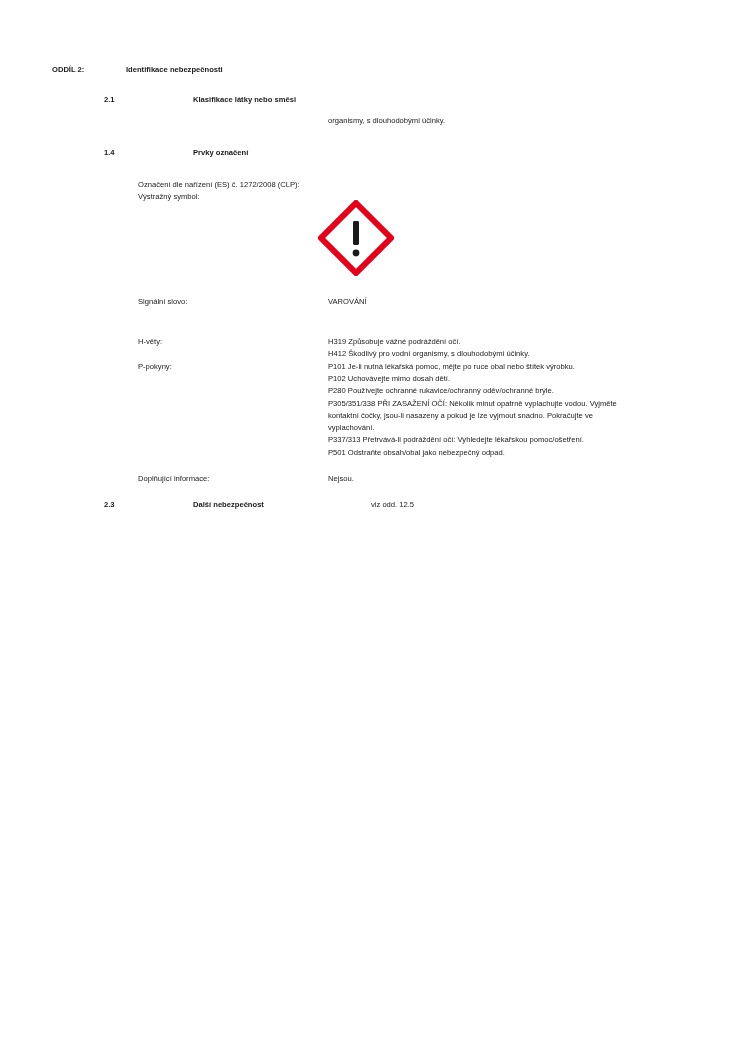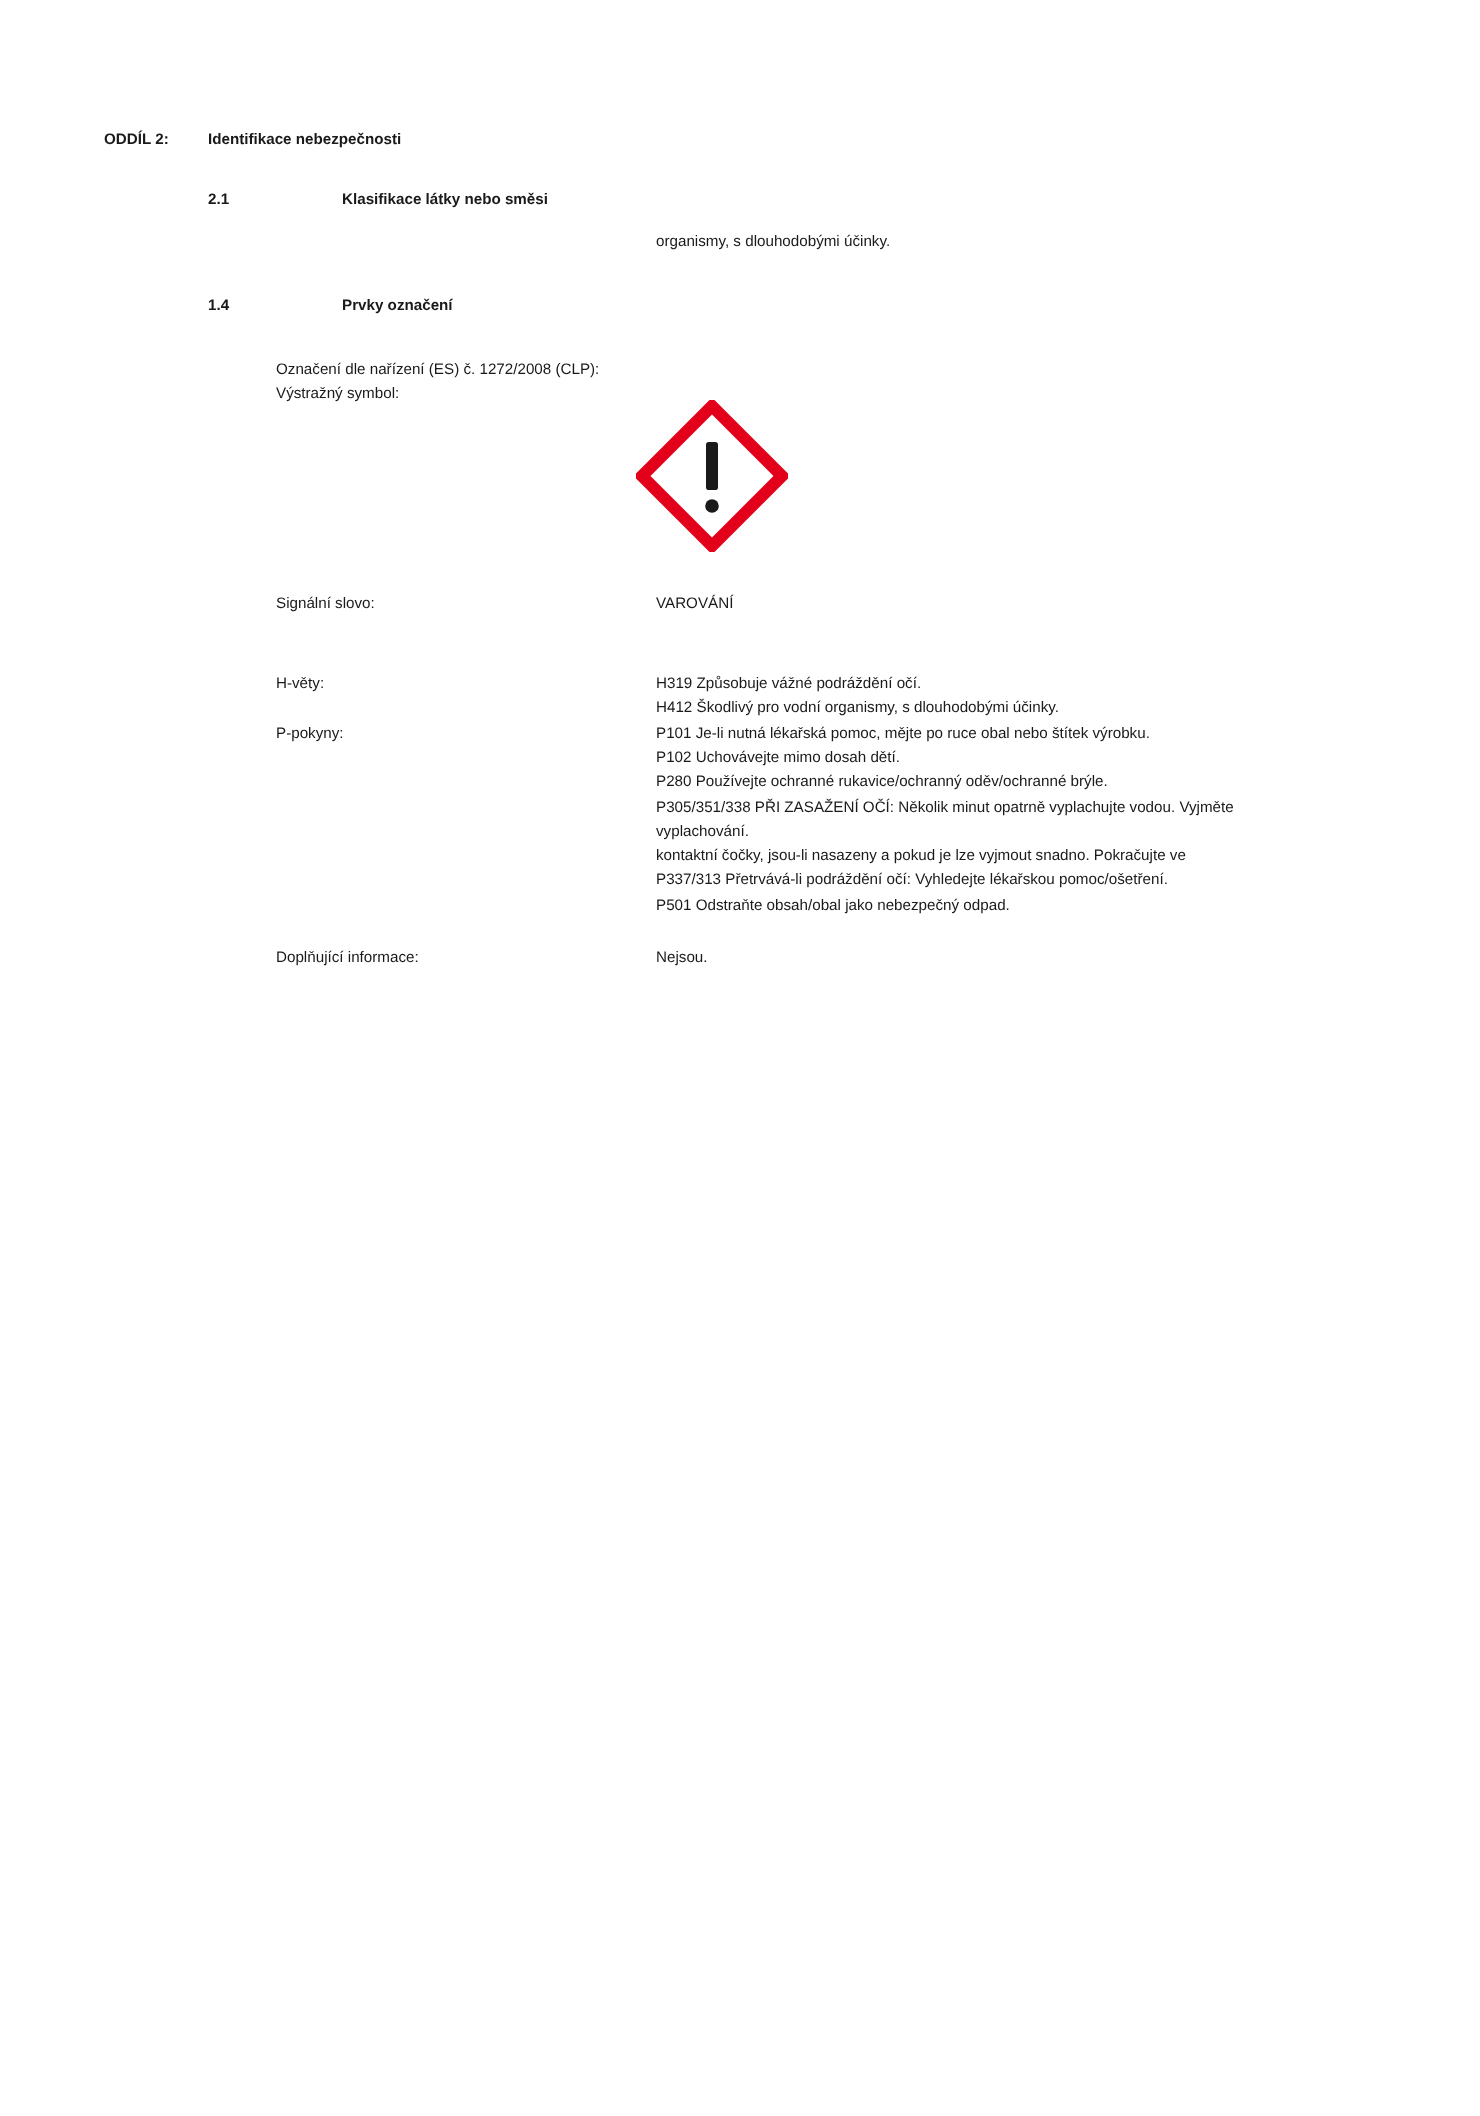--- a/index.html
+++ b/index.html
@@ -26,20 +26,21 @@
     top: 64px;
     width: 640px;
   }
 
   
   .row {
     display: flex;
     align-items: flex-start;
     font-size: 7.6px;
     line-height: 1.62;
+    gap: 22px;
   }
   .col-num {
     width: 52px;
     flex: 0 0 52px;
   }
   .bold { font-weight: bold; margin-left: 33px; }
 
   .section-head {
     margin-bottom: 18px;
   }
@@ -175,33 +176,38 @@
       </div>
     </div>
 
     <div class="grid">
       <div class="left">P-pokyny:</div>
       <div class="right">
         <p>P101 Je-li nutná lékařská pomoc, mějte po ruce obal nebo štítek výrobku.</p>
         <p>P102 Uchovávejte mimo dosah dětí.</p>
         <p>P280 Používejte ochranné rukavice/ochranný oděv/ochranné brýle.</p>
         <p>P305/351/338 PŘI ZASAŽENÍ OČÍ: Několik minut opatrně vyplachujte vodou. Vyjměte</p>
+        <p>kontaktní čočky, jsou-li nasazeny a pokud je lze vyjmout snadno. Pokračujte ve</p>
         <p>vyplachování.</p>
-        <p>kontaktní čočky, jsou-li nasazeny a pokud je lze vyjmout snadno. Pokračujte ve</p>
         <p>P337/313 Přetrvává-li podráždění očí: Vyhledejte lékařskou pomoc/ošetření.</p>
         <p>P501 Odstraňte obsah/obal jako nebezpečný odpad.</p>
       </div>
     </div>
 
     <div class="gap-md"></div>
 
     <div class="grid">
       <div class="left">Doplňující informace:</div>
       <div class="right">
         <p>Nejsou.</p>
       </div>
     </div>
 
     <div class="gap-md"></div>
 
+    <div class="row sub">
+      <div class="lbl">2.3</div>
+      <div class="bold" style="flex:0 0 156px;">Další nebezpečnost</div>
+      <div>viz odd. 12.5</div>
+    </div>
 
   </div>
 </div>
 
 </body></html>

